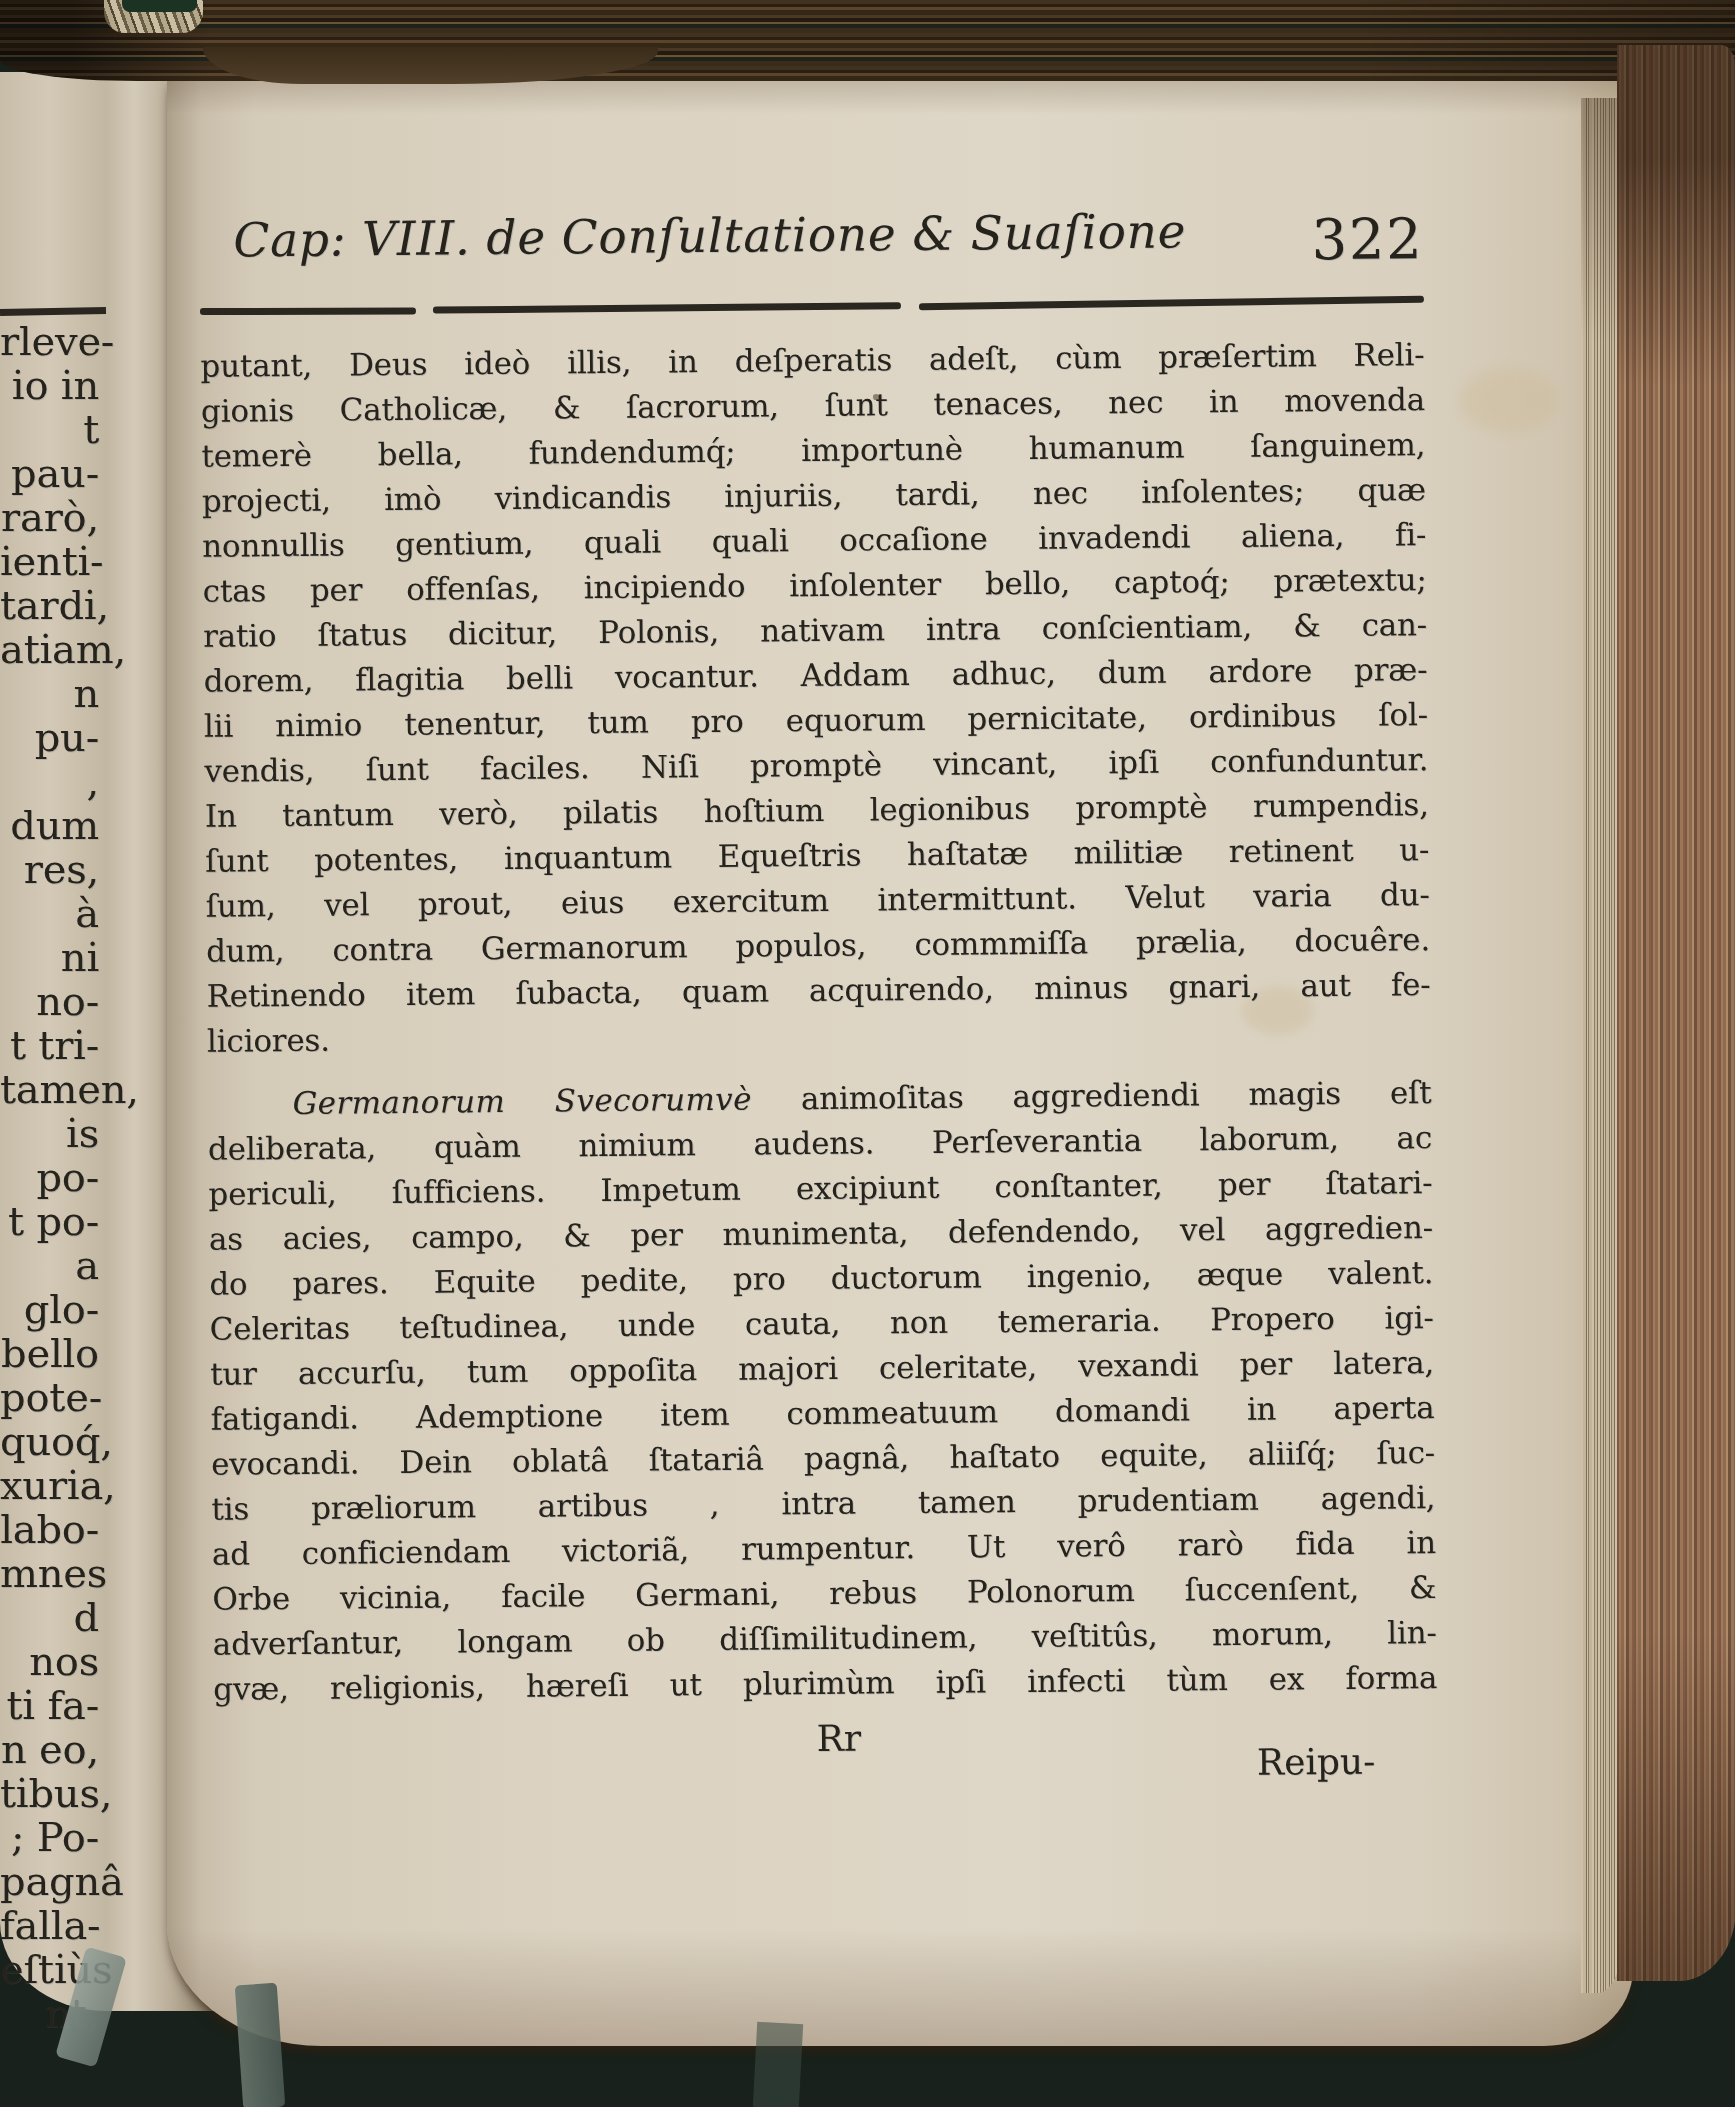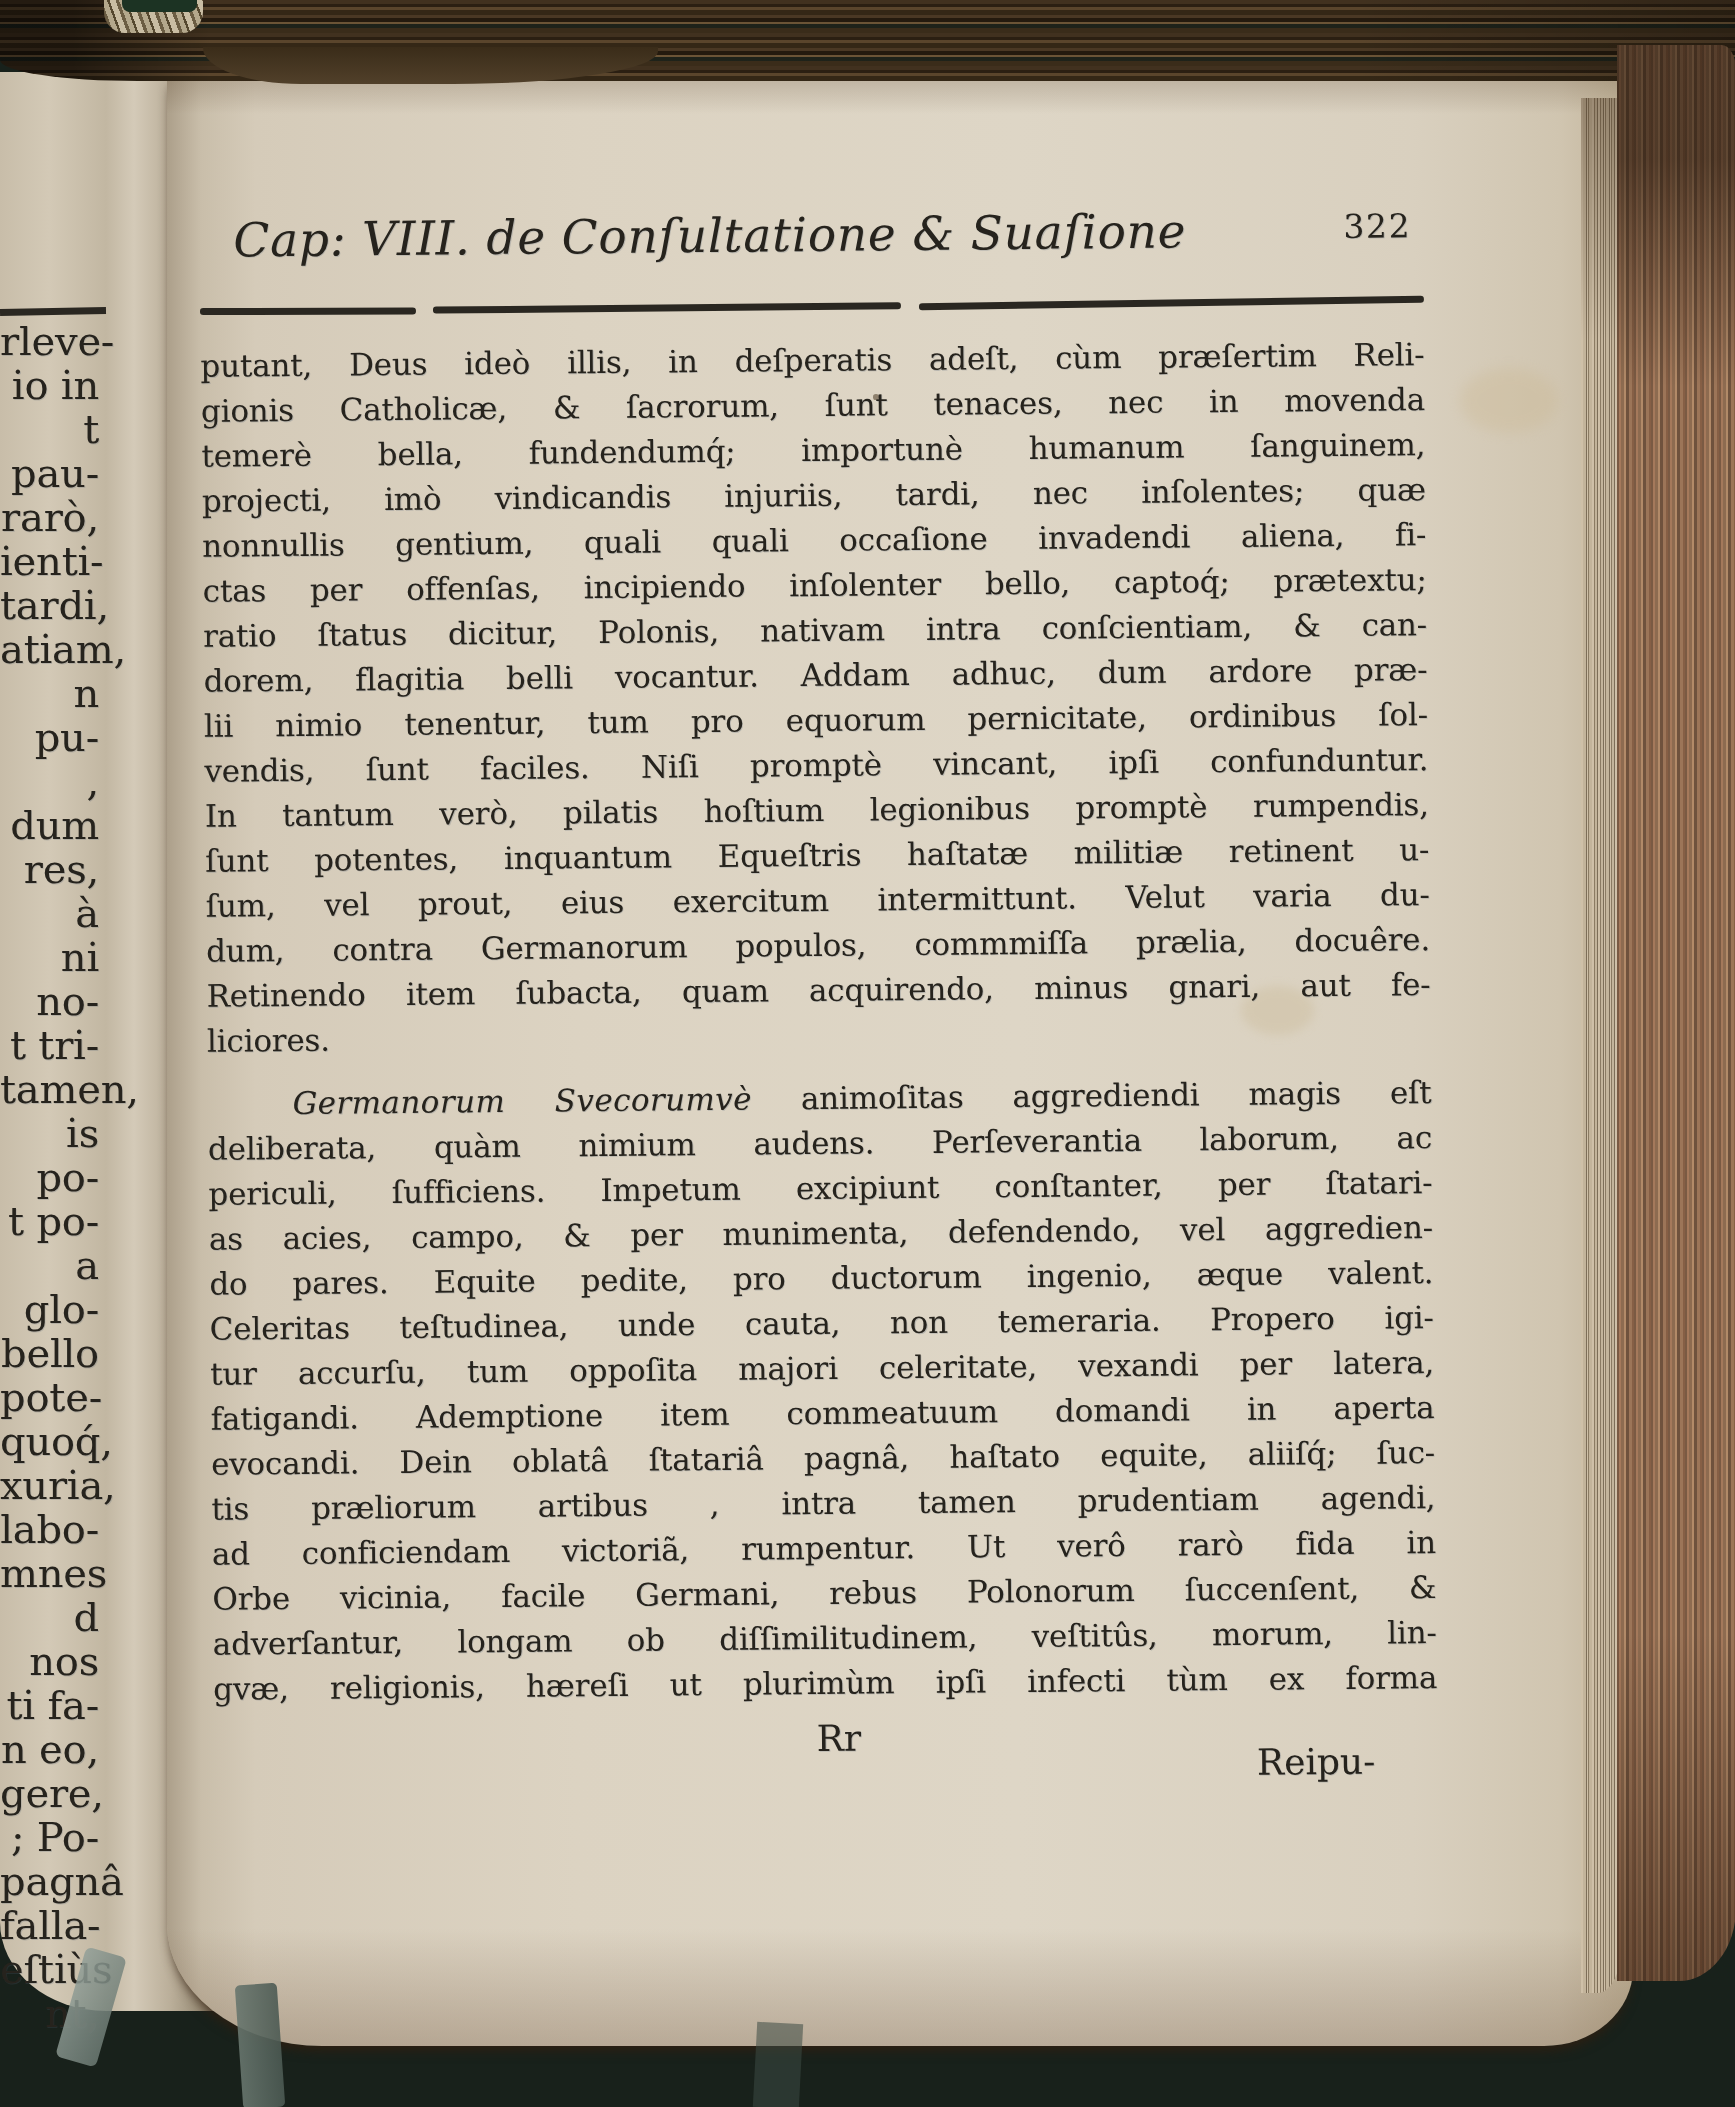--- a/index.html
+++ b/index.html
@@ -60,21 +60,21 @@
   
   .speck{position:absolute;border-radius:50%;}
 
   
   .content{position:absolute;left:199px;top:207px;width:1224px;
     transform:rotate(-0.55deg);transform-origin:50% 0;
     color:#26231d;text-shadow:0.8px 0.8px 0 rgba(80,95,115,.25);}
   .header-row{position:relative;height:102px;}
   .chapter-heading{position:absolute;left:34px;top:0;font-style:italic;font-size:47px;
     letter-spacing:0.8px;white-space:nowrap;}
-  .page-number{position:absolute;right:12px;top:4.9px;font-size:33px;letter-spacing:1.6px;}
+  .page-number{position:absolute;right:0;top:4.9px;font-size:56px;letter-spacing:1.6px;}
   .header-rule{position:absolute;top:96px;height:7.3px;background:#2a2721;border-radius:3.3px;}
   .seg1{left:0;width:216px;transform:rotate(.4deg);}
   .seg2{left:233px;width:468px;}
   .seg3{left:719px;width:505px;transform:rotate(-.3deg);}
 
   .para{font-size:31px;line-height:45px;letter-spacing:-0.2px;}
   .para .line{height:45px;overflow:visible;text-align:justify;text-align-last:justify;}
   .para .line.nojust{text-align:left;text-align-last:left;}
   .p1{margin-top:28.5px;}
   .p2{margin-top:18.7px;}
@@ -120,21 +120,21 @@
         <div>a glo-</div>
         <div>bello</div>
         <div>pote-</div>
         <div>quoq́,</div>
         <div>xuria,</div>
         <div>labo-</div>
         <div>mnes</div>
         <div>d nos</div>
         <div>ti fa-</div>
         <div>n eo,</div>
-        <div>gere,</div>
+        <div>tibus,</div>
         <div>; Po-</div>
         <div>pagnâ</div>
         <div>falla-</div>
         <div>eſtiùs</div>
         <div>nt,</div>
     </div>
   </div>
 
   <div class="main-page">
     <div class="speck" style="left:706px;top:319px;width:5.7px;height:5.7px;background:#5a4a33;opacity:.6;"></div>

